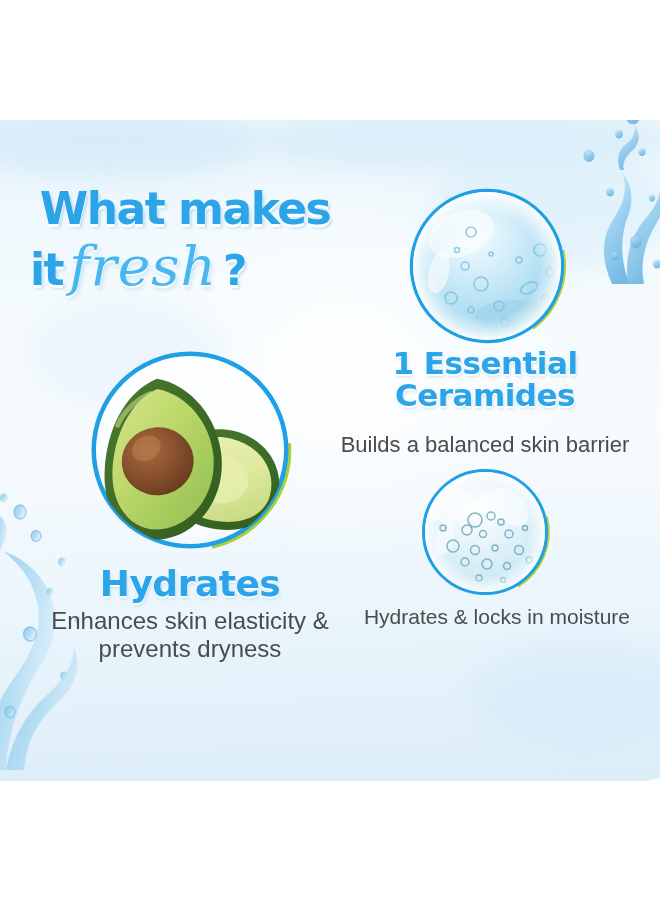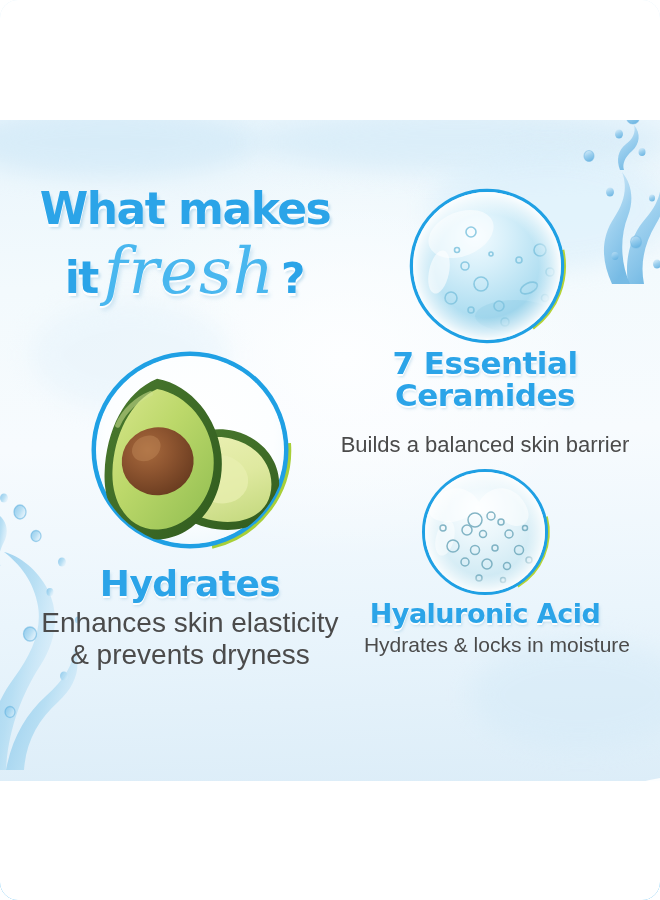--- a/index.html
+++ b/index.html
@@ -1,18 +1,18 @@
 <!DOCTYPE html>
 <html><head>
 <meta charset="utf-8">
 <style>
   html,body{margin:0;padding:0;background:#ffffff;}
   body{width:660px;height:900px;overflow:hidden;font-family:"Liberation Sans",sans-serif;}
 
-  #poster{position:relative;width:660px;height:900px;background:#ffffff;overflow:hidden;border-radius:18px;}
+  #poster{position:relative;width:660px;height:900px;background:#ffffff;overflow:hidden;}
 
   
   .top-band{position:absolute;left:0;top:0;width:660px;height:120px;background:#ffffff;z-index:6;}
 
   
   .field{position:absolute;left:0;top:0;width:660px;height:781px;
     background:
       radial-gradient(ellipse 380px 300px at 52% 46%, #fdfeff 0%, rgba(253,254,255,0) 66%),
       linear-gradient(178deg,#d7ecf9 0%,#e9f5fc 14%,#f3fafd 36%,#f7fbfe 56%,#eaf5fc 78%,#dcedf8 100%);
     overflow:hidden;}
@@ -32,40 +32,40 @@
   
   .splash{position:absolute;z-index:3;pointer-events:none;}
   .splash-right{right:-6px;top:96px;width:150px;height:190px;}
   .splash-left{left:-10px;top:470px;width:130px;height:300px;}
 
   
   .headline{position:absolute;left:30px;top:186px;width:310px;z-index:5;text-align:center;}
   .hl-1{font-family:"DejaVu Sans",sans-serif;font-weight:bold;font-size:44px;line-height:46px;
     color:#2ba4e8;letter-spacing:-1.5px;
     text-shadow:0 3px 0 rgba(255,255,255,.95), 2px 4px 3px rgba(120,180,215,.40);}
-  .hl-2{margin-top:2px;display:flex;align-items:baseline;justify-content:center;gap:6px;}
+  .hl-2{margin-top:2px;display:flex;align-items:baseline;gap:6px;}
   .hl-it{font-family:"DejaVu Sans",sans-serif;font-weight:bold;font-size:44px;color:#2ba4e8;
     letter-spacing:-1.5px;text-shadow:0 3px 0 rgba(255,255,255,.95), 2px 4px 3px rgba(120,180,215,.40);}
-  .hl-fresh{font-family:"DejaVu Serif",serif;font-style:italic;font-weight:normal;font-size:64px;
+  .hl-fresh{font-family:"DejaVu Serif",serif;font-style:italic;font-weight:normal;font-size:55px;
     color:#49b7ef;letter-spacing:1px;
     text-shadow:0 2px 0 rgba(255,255,255,.9), 2px 4px 4px rgba(130,185,220,.35);}
   .hl-q{font-family:"DejaVu Sans",sans-serif;font-weight:bold;font-size:42px;color:#2ba4e8;
     text-shadow:0 3px 0 rgba(255,255,255,.95), 2px 4px 3px rgba(120,180,215,.40);}
 
   
   .feature{position:absolute;z-index:5;text-align:center;}
   .feat-title{font-family:"DejaVu Sans",sans-serif;font-weight:bold;color:#2ba4e8;
     letter-spacing:-0.5px;line-height:1.02;
     text-shadow:0 2px 0 rgba(255,255,255,.95), 1px 3px 3px rgba(120,180,215,.35);}
   .feat-desc{font-family:"Liberation Sans",sans-serif;color:#4b4b4b;line-height:1.16;}
 
   
   #feat-avocado{left:40px;top:350px;width:300px;}
   #feat-avocado .feat-title{font-size:36px;}
-  #feat-avocado .feat-desc{font-size:28px;margin-top:4px;}
+  #feat-avocado .feat-desc{font-size:24px;margin-top:4px;}
 
   
   #feat-ceramides{left:340px;top:188px;width:290px;}
   #feat-ceramides .feat-title{font-size:31px;}
   #feat-ceramides .feat-desc{font-size:22px;margin-top:21px;}
 
   
   #feat-hyaluronic{left:340px;top:468px;width:290px;}
   #feat-hyaluronic .feat-title{font-size:27px;}
   #feat-hyaluronic .feat-desc{font-size:21px;margin-top:5px;text-align:right;}
@@ -207,21 +207,21 @@
             <circle cx="76" cy="122" r="3"></circle>
             <circle cx="110" cy="134" r="4"></circle>
             <circle cx="62" cy="62" r="2.5"></circle>
             <circle cx="124" cy="72" r="3"></circle>
             <circle cx="96" cy="66" r="2"></circle>
           </g>
         </g>
         <circle cx="92" cy="78" r="74" fill="url(#halo1)"></circle>
       </svg>
     </div>
-    <div class="feat-title">7 Essential Ceramides</div>
+    <div class="feat-title">1 Essential Ceramides</div>
     <div class="feat-desc">Builds a balanced skin barrier</div>
   </div>
 
   <div class="feature" id="feat-avocado">
     <div class="media" style="width:226px;height:216px;">
       <svg viewBox="0 0 226 216" width="226" height="216">
         <defs>
           <radialGradient id="avbg" cx="50%" cy="42%" r="62%">
             <stop offset="0%" stop-color="#ffffff"></stop>
             <stop offset="72%" stop-color="#fcfeff"></stop>
@@ -326,21 +326,20 @@
             <circle cx="120" cy="92" r="3"></circle>
             <circle cx="34" cy="60" r="3"></circle>
             <circle cx="116" cy="60" r="2.5"></circle>
             <circle cx="70" cy="110" r="3"></circle>
             <circle cx="94" cy="112" r="2.5"></circle>
           </g>
         </g>
         <circle cx="76" cy="64" r="60" fill="url(#halo2)"></circle>
       </svg>
     </div>
-    <div class="feat-title">Hyaluronic Acid</div>
     <div class="feat-desc">Hydrates &amp; locks in moisture</div>
   </div>
 
   <div class="waves">
     <svg viewBox="0 0 660 140" width="660" height="140" preserveAspectRatio="none">
       <path d="M0,78 C90,40 150,26 250,34 C340,42 400,80 470,74 C540,68 590,30 660,18 L660,140 L0,140 Z" fill="#ffffff" opacity=".9"></path>
       <path d="M0,90 C90,52 152,38 252,46 C342,54 402,92 472,86 C542,80 592,42 660,30 L660,140 L0,140 Z" fill="#dbeefb"></path>
       <path d="M0,104 C92,66 156,52 256,60 C346,68 404,104 474,98 C544,92 594,54 660,42 L660,140 L0,140 Z" fill="#b8e0f7" opacity=".85"></path>
       <path d="M0,112 C96,76 160,62 260,70 C350,78 408,112 478,106 C548,100 596,62 660,50 L660,140 L0,140 Z" fill="#4fb6ef"></path>
     </svg>

